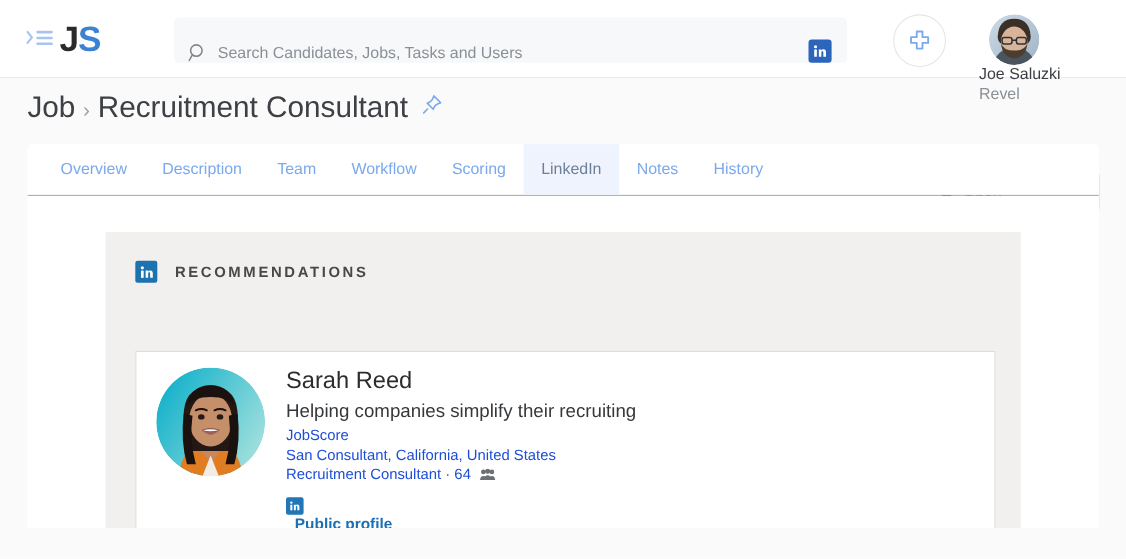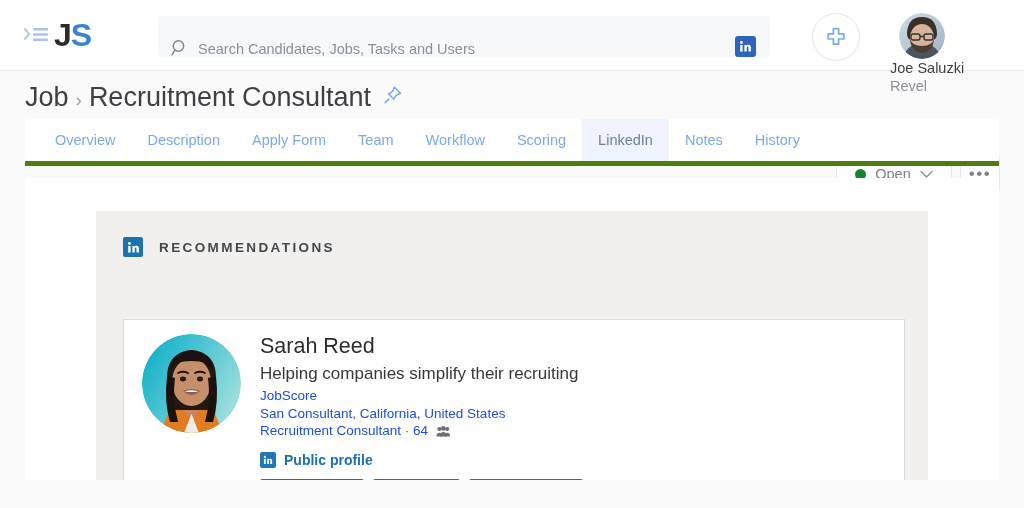--- a/index.html
+++ b/index.html
@@ -108,25 +108,25 @@
     position: absolute; right: 24px; top: 85px;
     width: 40px; height: 36px;
     background: #fff; border: 1px solid #e3e6e9; border-radius: 4px;
     display: flex; align-items: center; justify-content: center;
     cursor: pointer;
     color: #7b8084; font-size: 17px; letter-spacing: 1.5px; line-height: 0.5;
   }
 
   
   .tabs {
-    position: absolute; top: 119px; left: 25px;
+    position: absolute; top: 131px; left: 25px;
     width: 974px; height: 47px;
     background: #fff;
     border-top-left-radius: 4px; border-top-right-radius: 4px;
-    border-bottom: 5px solid #4d7c0f;
+    border-bottom: 1px solid #4d7c0f;
     display: flex; align-items: stretch;
     padding-left: 14px;
   }
   .tab {
     padding: 0 16px;
     display: flex; align-items: center;
     font-size: 14.5px; color: #7aa9ec;
     cursor: pointer;
   }
   .tab.active { background: #eef3fd; color: #6d7f99; }
@@ -170,22 +170,22 @@
     width: 99px; height: 99px; border-radius: 50%;
     overflow: hidden; flex: 0 0 auto;
     margin: 14px 0 0 18px;
   }
   .cinfo { margin: 13px 0 0 19px; }
   .c-name { font-size: 21.5px; color: #2a2c2e; font-weight: 400; line-height: 1.3; }
   .c-head { font-size: 17px; color: #35383a; line-height: 1.45; margin-top: 1px;}
   .c-sub  { font-size: 13.5px; color: #1d4ed8; line-height: 1.33; }
   .c-sub .grp { margin-left: 4px; vertical-align: -2px; }
   .profile-link {
-    display: flex; align-items: flex-end;
-    margin-top: 10px; cursor: pointer;
+    display: flex; align-items: flex-start;
+    margin-top: 10px; cursor: pointer; flex-direction: column;
   }
   .pl-li {
     width: 16px; height: 16px; border-radius: 2px;
     background: #2176b8;
     display: flex; align-items: center; justify-content: center;
     flex: 0 0 auto;
   }
   .pl-txt {
     margin-left: 8px; font-size: 14px; font-weight: bold; color: #1a6fb5;
   }
@@ -294,21 +294,20 @@
         </svg>
     </span>
   </div>
 
   <div class="more-btn">•••</div>
 </div>
 
 <div class="tabs">
   <div class="tab">Overview</div>
   <div class="tab">Description</div>
-  <div class="tab">Apply Form</div>
   <div class="tab">Team</div>
   <div class="tab">Workflow</div>
   <div class="tab">Scoring</div>
   <div class="tab active">LinkedIn</div>
   <div class="tab">Notes</div>
   <div class="tab">History</div>
 </div>
 
 <div class="panel">
   <div class="recpanel">

